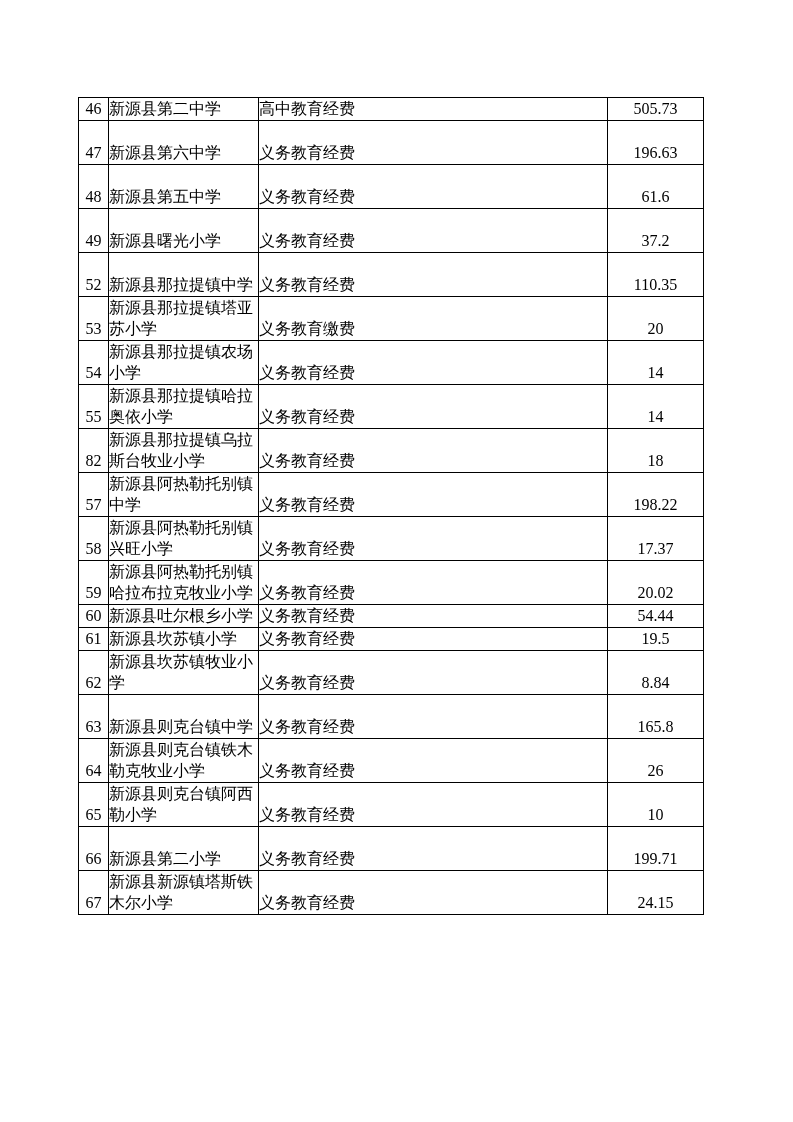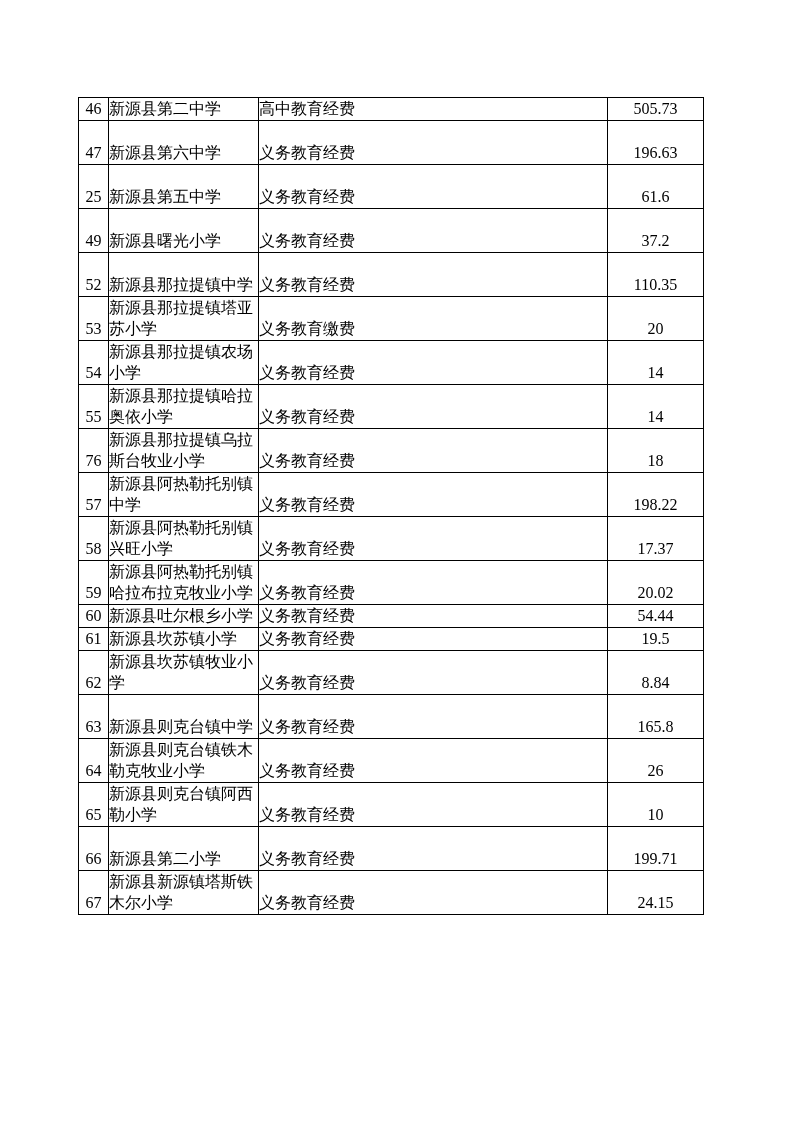--- a/index.html
+++ b/index.html
@@ -66,21 +66,21 @@
     <td class="col-type">高中教育经费</td>
     <td class="col-amount">505.73</td>
   </tr>
         <tr class="tall">
     <td class="col-no">47</td>
     <td class="col-name">新源县第六中学</td>
     <td class="col-type">义务教育经费</td>
     <td class="col-amount">196.63</td>
   </tr>
         <tr class="tall">
-    <td class="col-no">25</td>
+    <td class="col-no">48</td>
     <td class="col-name">新源县第五中学</td>
     <td class="col-type">义务教育经费</td>
     <td class="col-amount">61.6</td>
   </tr>
         <tr class="tall">
     <td class="col-no">49</td>
     <td class="col-name">新源县曙光小学</td>
     <td class="col-type">义务教育经费</td>
     <td class="col-amount">37.2</td>
   </tr>
@@ -102,21 +102,21 @@
     <td class="col-type">义务教育经费</td>
     <td class="col-amount">14</td>
   </tr>
         <tr class="tall">
     <td class="col-no">55</td>
     <td class="col-name">新源县那拉提镇哈拉奥依小学</td>
     <td class="col-type">义务教育经费</td>
     <td class="col-amount">14</td>
   </tr>
         <tr class="tall">
-    <td class="col-no">76</td>
+    <td class="col-no">82</td>
     <td class="col-name">新源县那拉提镇乌拉斯台牧业小学</td>
     <td class="col-type">义务教育经费</td>
     <td class="col-amount">18</td>
   </tr>
         <tr class="tall">
     <td class="col-no">57</td>
     <td class="col-name">新源县阿热勒托别镇中学</td>
     <td class="col-type">义务教育经费</td>
     <td class="col-amount">198.22</td>
   </tr>

